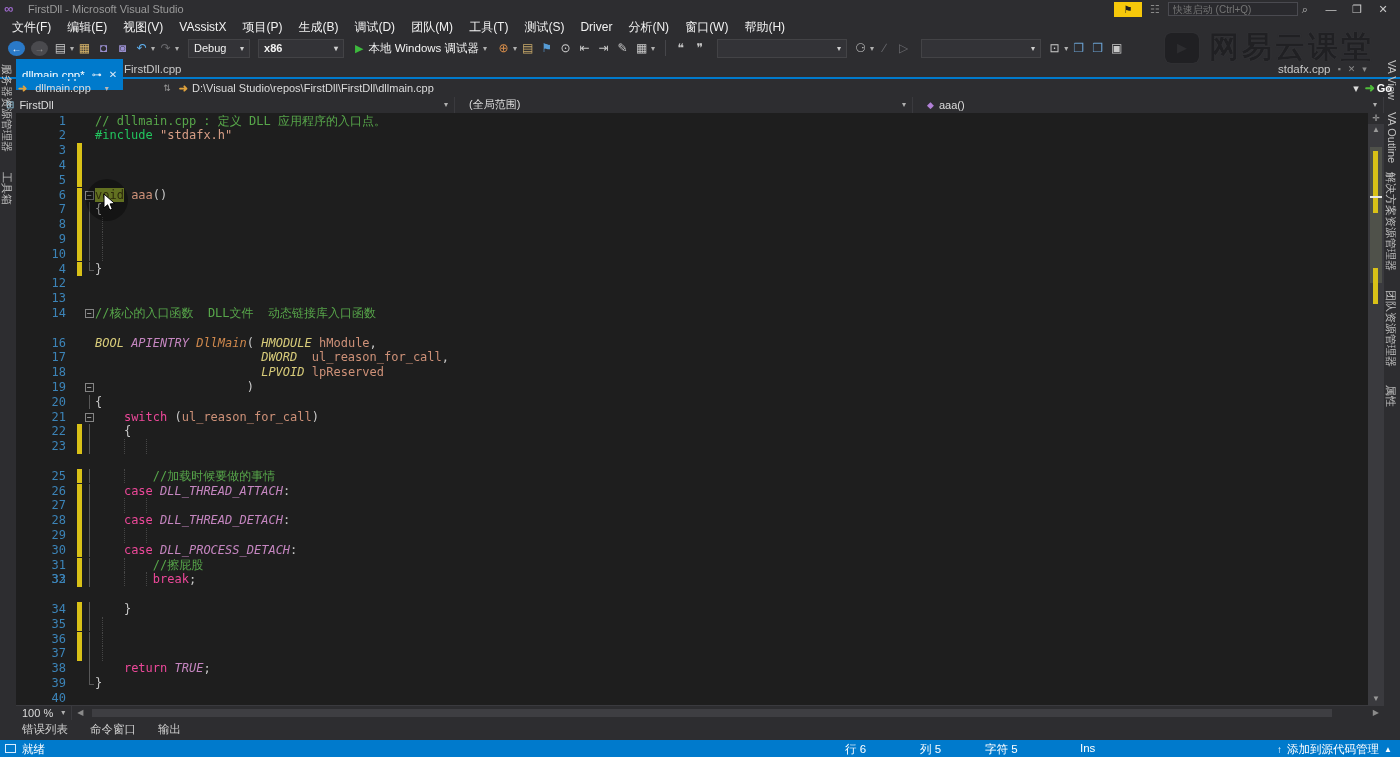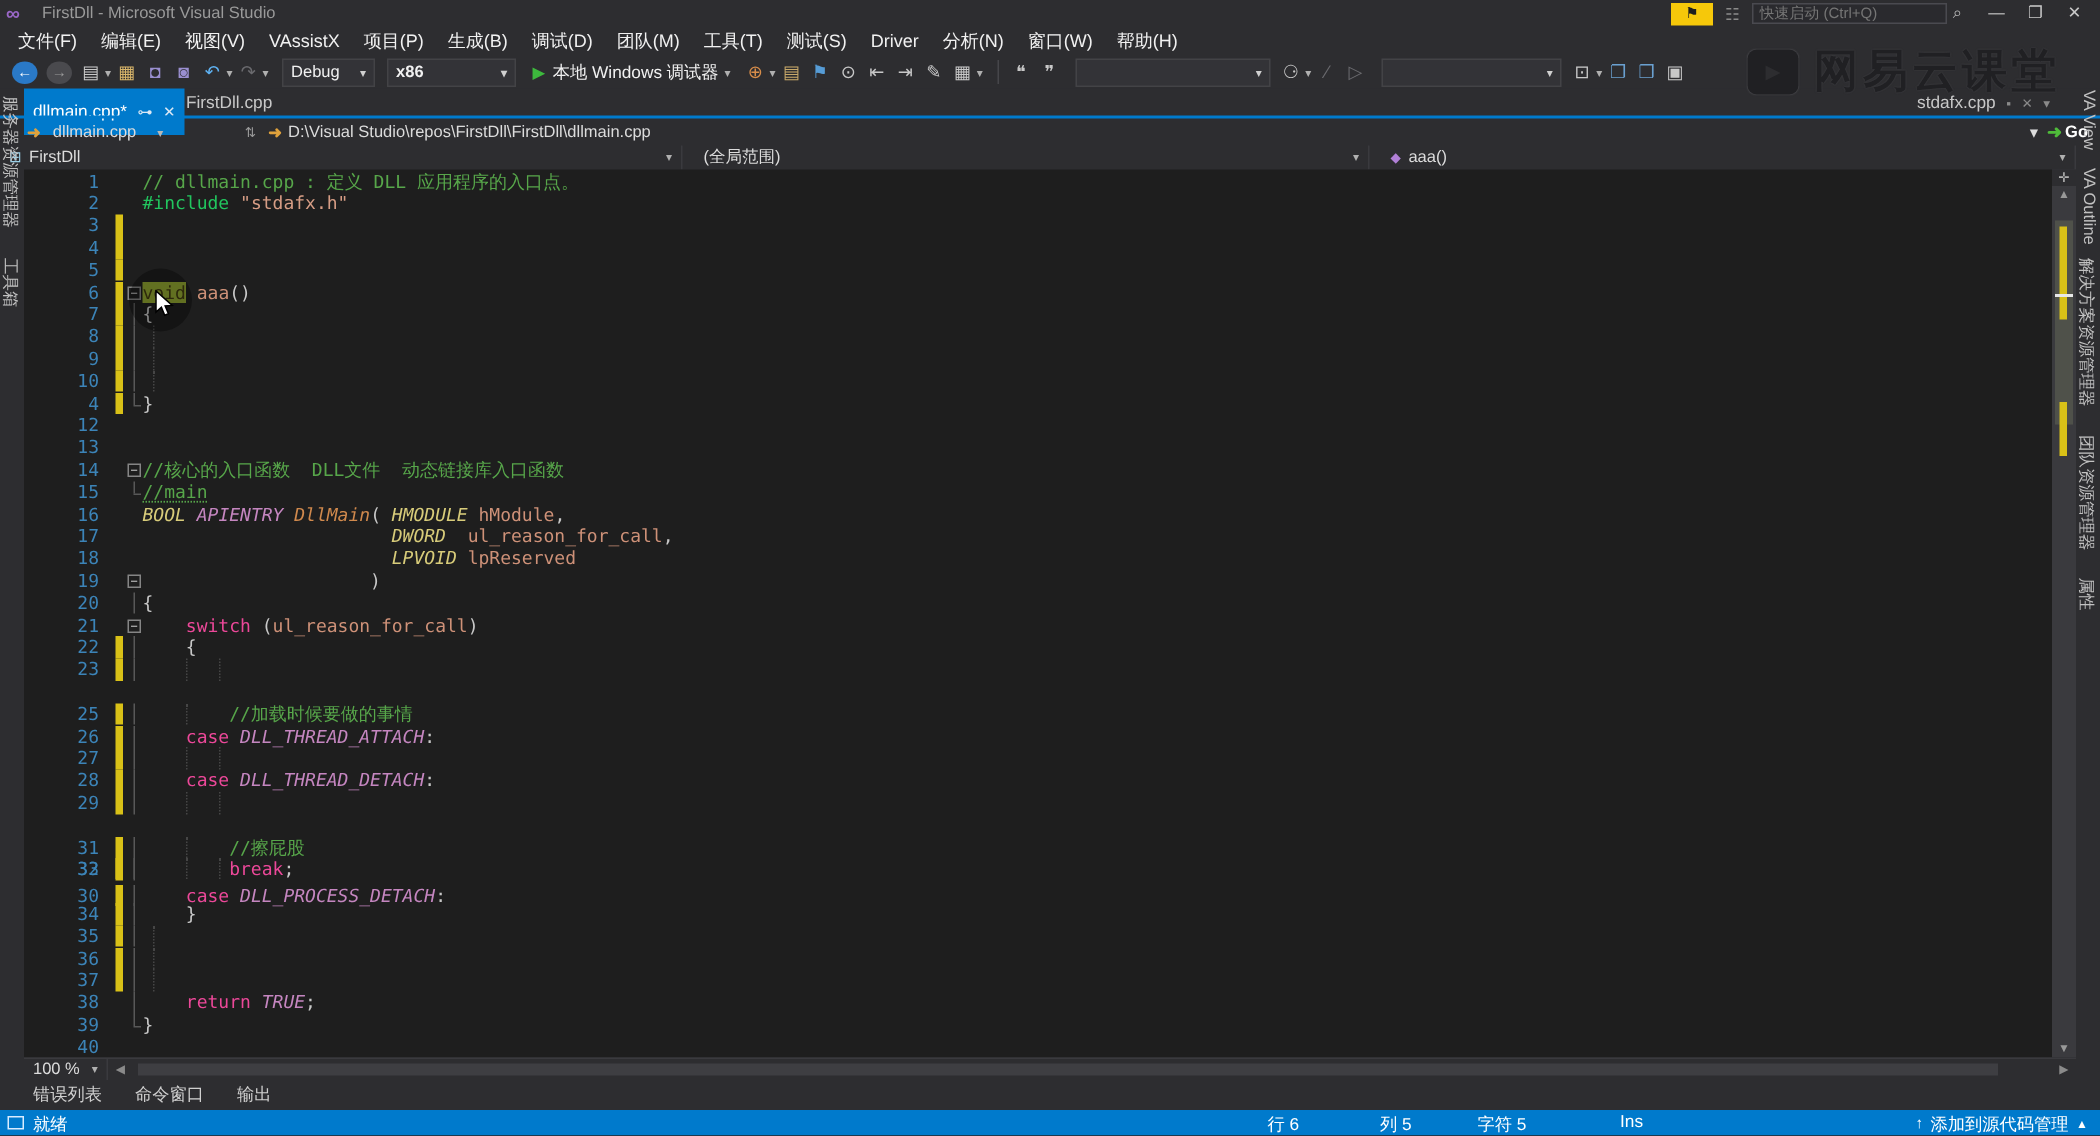--- a/index.html
+++ b/index.html
@@ -408,28 +408,20 @@
       <span class="ln">13</span>
       <span class="codetext"></span>
     </div>
     <div class="row" style="top: 193.4px;">
       <span class="ln">14</span>
       <span class="foldcol">
         <span class="fold-box">−</span>
       </span>
       <span class="codetext"><span class="tk-cm">//核心的入口函数  DLL文件  动态链接库入口函数</span></span>
     </div>
-    <div class="row" style="top: 208.2px;">
-      <span class="ln">15</span>
-      <span class="foldcol">
-        <span class="fold-corner-v"></span>
-        <span class="fold-corner-h"></span>
-      </span>
-      <span class="codetext"><span class="tk-cmu">//main</span></span>
-    </div>
     <div class="row" style="top: 223px;">
       <span class="ln">16</span>
       <span class="codetext"><span class="tk-ty">BOOL</span><span class="tk-pn"> </span><span class="tk-mac">APIENTRY</span><span class="tk-pn"> </span><span class="tk-fn">DllMain</span><span class="tk-pn">( </span><span class="tk-ty">HMODULE</span><span class="tk-pn"> </span><span class="tk-var">hModule</span><span class="tk-pn">,</span></span>
     </div>
     <div class="row" style="top: 237.8px;">
       <span class="ln">17</span>
       <span class="codetext"><span class="tk-pn">                       </span><span class="tk-ty">DWORD</span><span class="tk-pn">  </span><span class="tk-var">ul_reason_for_call</span><span class="tk-pn">,</span></span>
     </div>
     <div class="row" style="top: 252.6px;">
       <span class="ln">18</span>
@@ -512,21 +504,21 @@
     <div class="row" style="top: 415.4px;">
       <span class="ln">29</span>
       <span class="chg"></span>
       <span class="foldcol">
         <span class="fold-line"></span>
       </span>
       <span class="guide" style="left: 107.9px;"></span>
       <span class="guide" style="left: 129.575px;"></span>
       <span class="codetext"></span>
     </div>
-    <div class="row" style="top: 430.2px; margin-top: 47px;">
+    <div class="row" style="top: 430.2px;">
       <span class="ln">30</span>
       <span class="chg"></span>
       <span class="foldcol">
         <span class="fold-line"></span>
       </span>
       <span class="codetext"><span class="tk-pn">    </span><span class="tk-kw">case</span><span class="tk-pn"> </span><span class="tk-mac">DLL_PROCESS_DETACH</span><span class="tk-pn">:</span></span>
     </div>
     <div class="row" style="top: 445px;">
       <span class="ln">31</span>
       <span class="chg"></span>

